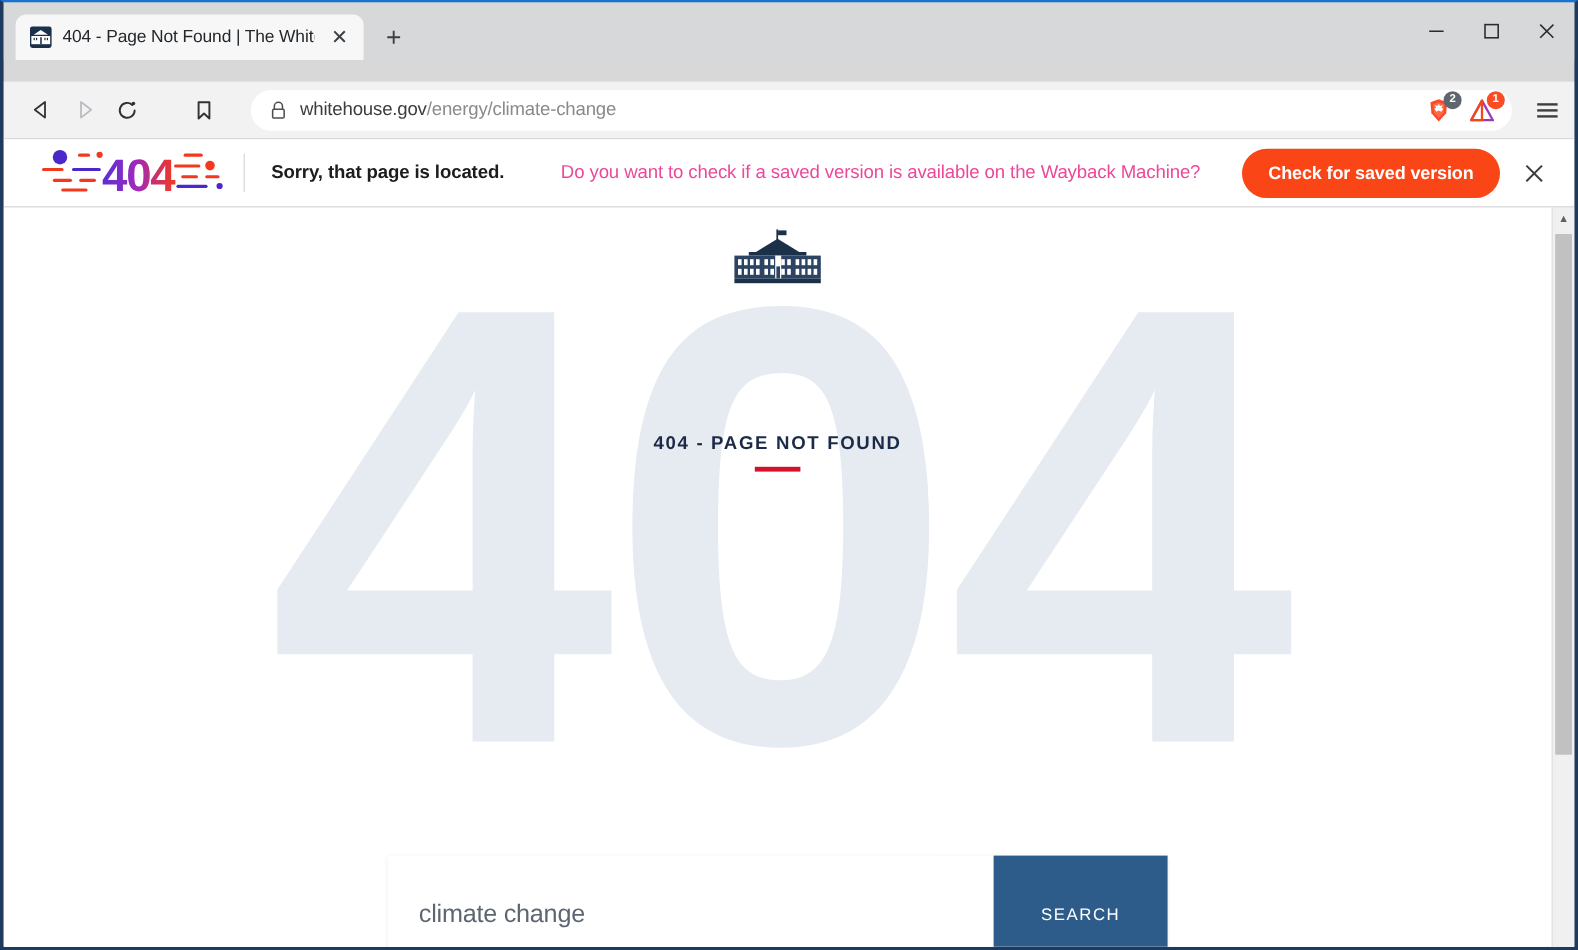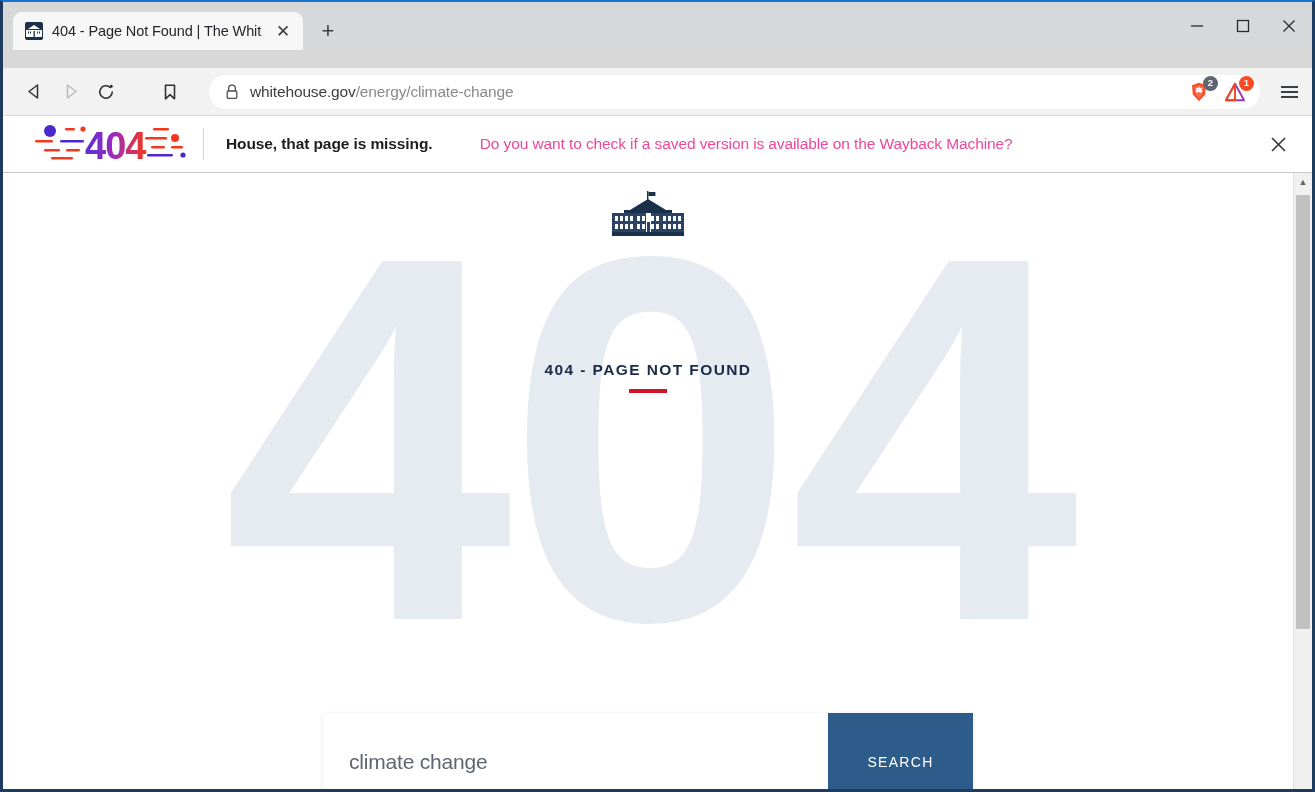--- a/index.html
+++ b/index.html
@@ -515,24 +515,25 @@
         <rect x="126" y="27" width="14" height="2.6" rx="1.3" fill="#f4381d"></rect>
         <rect x="146" y="27" width="12" height="2.6" rx="1.3" fill="#f4381d"></rect>
         <rect x="122" y="35" width="26" height="2.6" rx="1.3" fill="#4a28c9"></rect>
         <circle cx="158" cy="36" r="2.6" fill="#4a28c9"></circle>
       </svg>
     </div>
 
     <div class="wb-sep"></div>
 
     <div class="wb-text">
-      <b>House, that page is missing.</b>
+      <b>Sorry, that page is located.</b>
       <span class="light">Do you want to check if a saved version is available on the Wayback Machine?</span>
     </div>
 
+    <button class="wb-btn">Check for saved version</button>
 
     <div class="wb-close">
       <svg width="17" height="17" viewBox="0 0 17 17">
         <line x1="2" y1="2" x2="15" y2="15" stroke="currentColor" stroke-width="1.7"></line>
         <line x1="15" y1="2" x2="2" y2="15" stroke="currentColor" stroke-width="1.7"></line>
       </svg>
     </div>
   </div>
 
   <div class="viewport">

